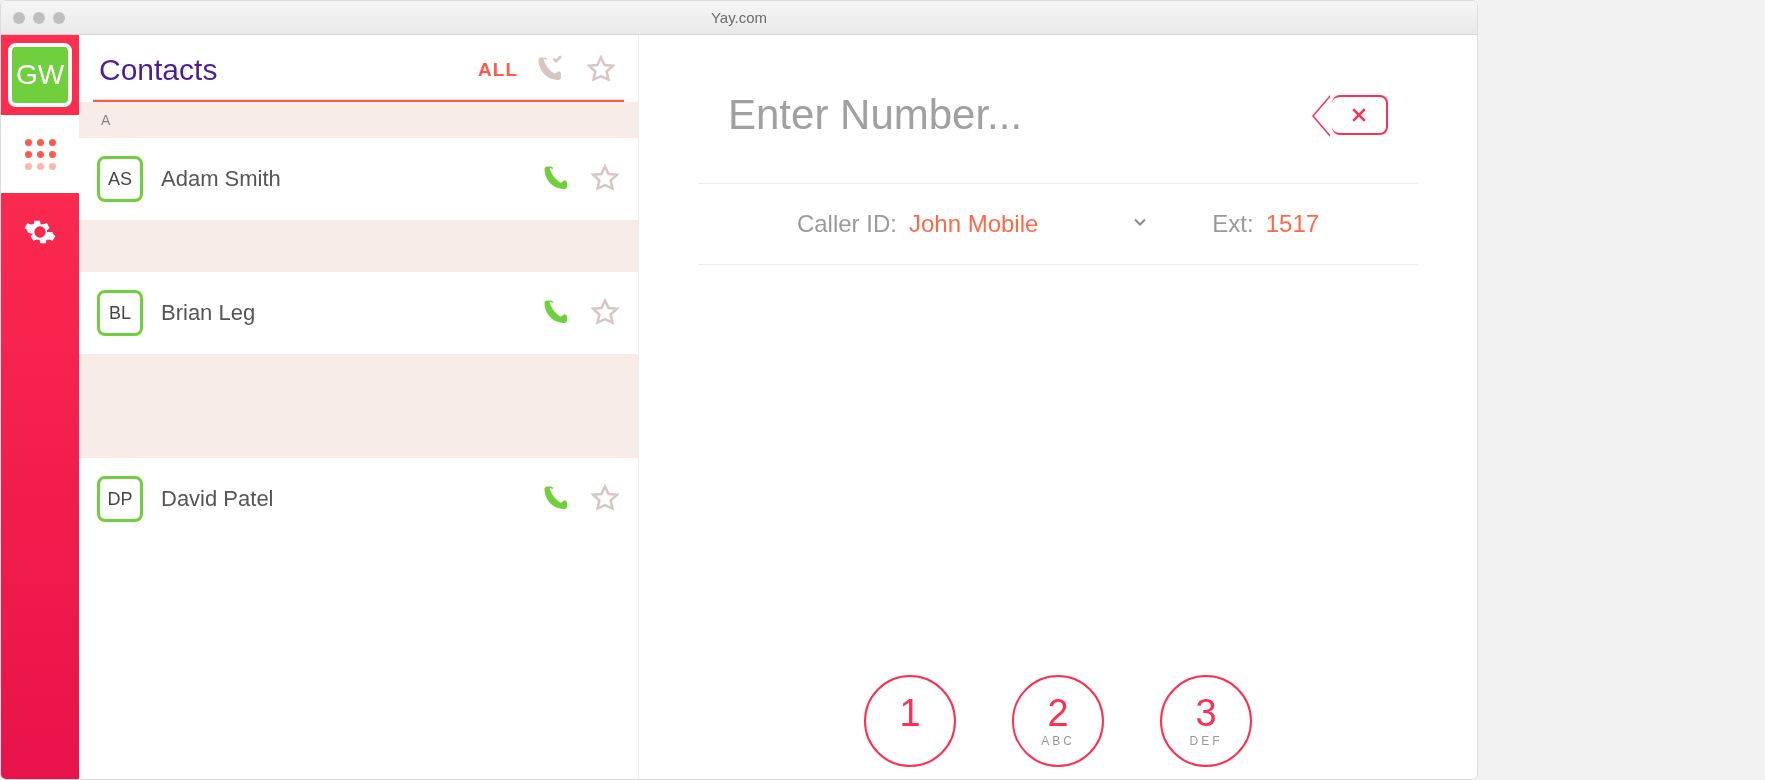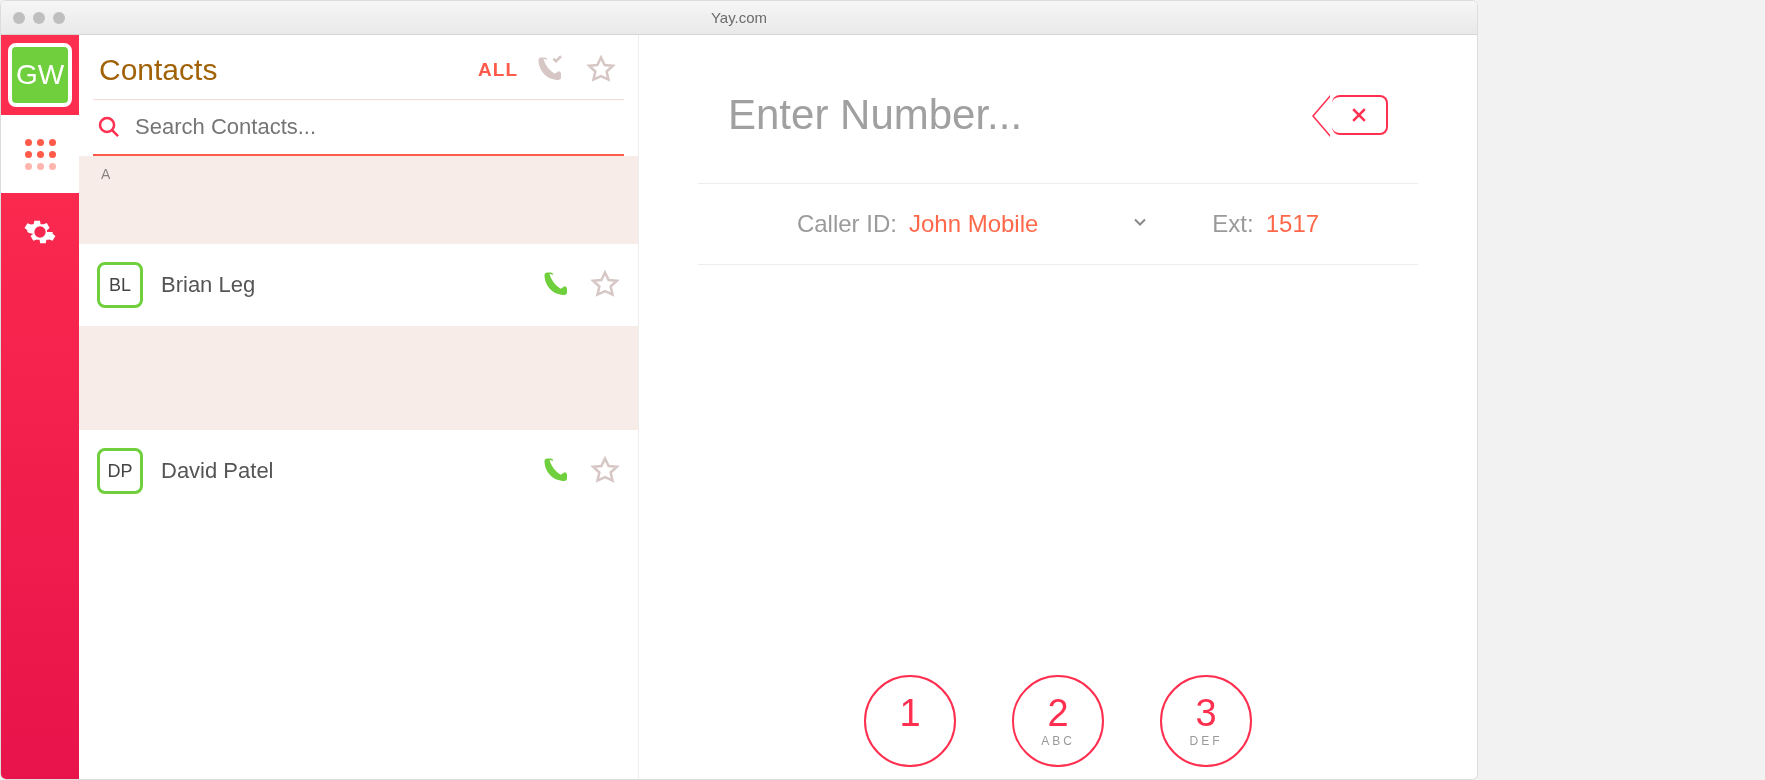--- a/index.html
+++ b/index.html
@@ -13,21 +13,21 @@
 .nav{width:78px;background:linear-gradient(#ff2f4f,#e8134b);display:flex;flex-direction:column;align-items:center;text-align:right;}
 .avatar{width:64px;height:64px;margin:8px;background:#6fcf3c;border:4px solid #fff;border-radius:8px;display:flex;align-items:center;justify-content:center;color:#fff;font-size:28px;font-weight:500;}
 .nav-btn{width:78px;height:78px;display:flex;align-items:center;justify-content:center;cursor:pointer;}
 .nav-btn.active{background:#fff;}
 .dialpad-icon{display:grid;grid-template-columns:repeat(3,7px);grid-template-rows:repeat(3,7px);gap:5px;}
 .dialpad-icon span{width:7px;height:7px;border-radius:50%;background:#ff5a4a;}
 .dialpad-icon span:nth-child(7),.dialpad-icon span:nth-child(8),.dialpad-icon span:nth-child(9){opacity:.45;}
 .gear{width:34px;height:34px;fill:#fff;}
 .contacts{width:560px;border-right:1px solid #eee;display:flex;flex-direction:column;min-height:0;}
 .c-head{display:flex;align-items:center;padding:18px 20px 12px;gap:16px;}
-.c-title{font-size:30px;color:#a16207;font-weight:400;}
+.c-title{font-size:30px;color:#4c1d95;font-weight:400;}
 .spacer{flex:1;}
 .filter-all{font-size:19px;font-weight:700;color:#ff5a4a;letter-spacing:1px;cursor:pointer;}
 .icon-btn{width:34px;height:34px;display:flex;align-items:center;justify-content:center;cursor:pointer;}
 .icon-gray{fill:none;stroke:#d6c7c5;stroke-width:2;}
 .hr{height:1px;background:#f3dad4;margin:0 14px;}
 .search{display:flex;align-items:center;padding:14px 18px;gap:14px;}
 .search svg{width:26px;height:26px;}
 .search input{border:none;outline:none;font-size:22px;color:#8a8a8a;width:100%;background:transparent;}
 .hr2{height:2px;background:#ff5a4a;margin:0 14px;}
 .list{flex:1;overflow:auto;}
@@ -102,31 +102,35 @@
               <path d="M14 3l2 2 4-4" stroke="#d6c7c5" stroke-width="2" fill="none"></path>
             </svg>
         </div>
         <div class="icon-btn">
           <svg viewBox="0 0 24 24" width="30" height="30">
               <path class="icon-gray" d="M12 2l2.9 6 6.6.6-5 4.6 1.5 6.5L12 16.9 6 19.7l1.5-6.5-5-4.6 6.6-.6z"></path>
             </svg>
         </div>
       </div>
       <div class="hr"></div>
-      <div class="search">
-        <svg viewBox="0 0 24 24">
-            <circle cx="10" cy="10" r="7" stroke="#ff2f4f" stroke-width="2.5" fill="none"></circle>
-            <line x1="15" y1="15" x2="21" y2="21" stroke="#ff2f4f" stroke-width="2.5"></line>
-          </svg>
-        <input type="text" placeholder="Search Contacts..." style="">
-      </div>
       <div class="hr2"></div>
       <div class="list">
         <div class="section">A</div>
 
+        <div class="row">
+          <div class="ini">AS</div>
+          <div class="name">Adam Smith</div>
+          <div class="spacer"></div>
+          <svg class="call-ic" viewBox="0 0 24 24">
+              <path d="M6 3c1 4 4 9 9 12l3-2c1 0 2 1 2 2v3c0 1-1 2-2 2C9 20 2 13 2 4c0-1 1-2 2-2h3c1 0 2 1 2 2z"></path>
+            </svg>
+          <svg class="star-ic" viewBox="0 0 24 24">
+              <path d="M12 2l2.9 6 6.6.6-5 4.6 1.5 6.5L12 16.9 6 19.7l1.5-6.5-5-4.6 6.6-.6z"></path>
+            </svg>
+        </div>
         <div class="row alt"></div>
 
         <div class="row">
           <div class="ini">BL</div>
           <div class="name">Brian Leg</div>
           <div class="spacer"></div>
           <svg class="call-ic" viewBox="0 0 24 24">
               <path d="M6 3c1 4 4 9 9 12l3-2c1 0 2 1 2 2v3c0 1-1 2-2 2C9 20 2 13 2 4c0-1 1-2 2-2h3c1 0 2 1 2 2z"></path>
             </svg>
           <svg class="star-ic" viewBox="0 0 24 24">

